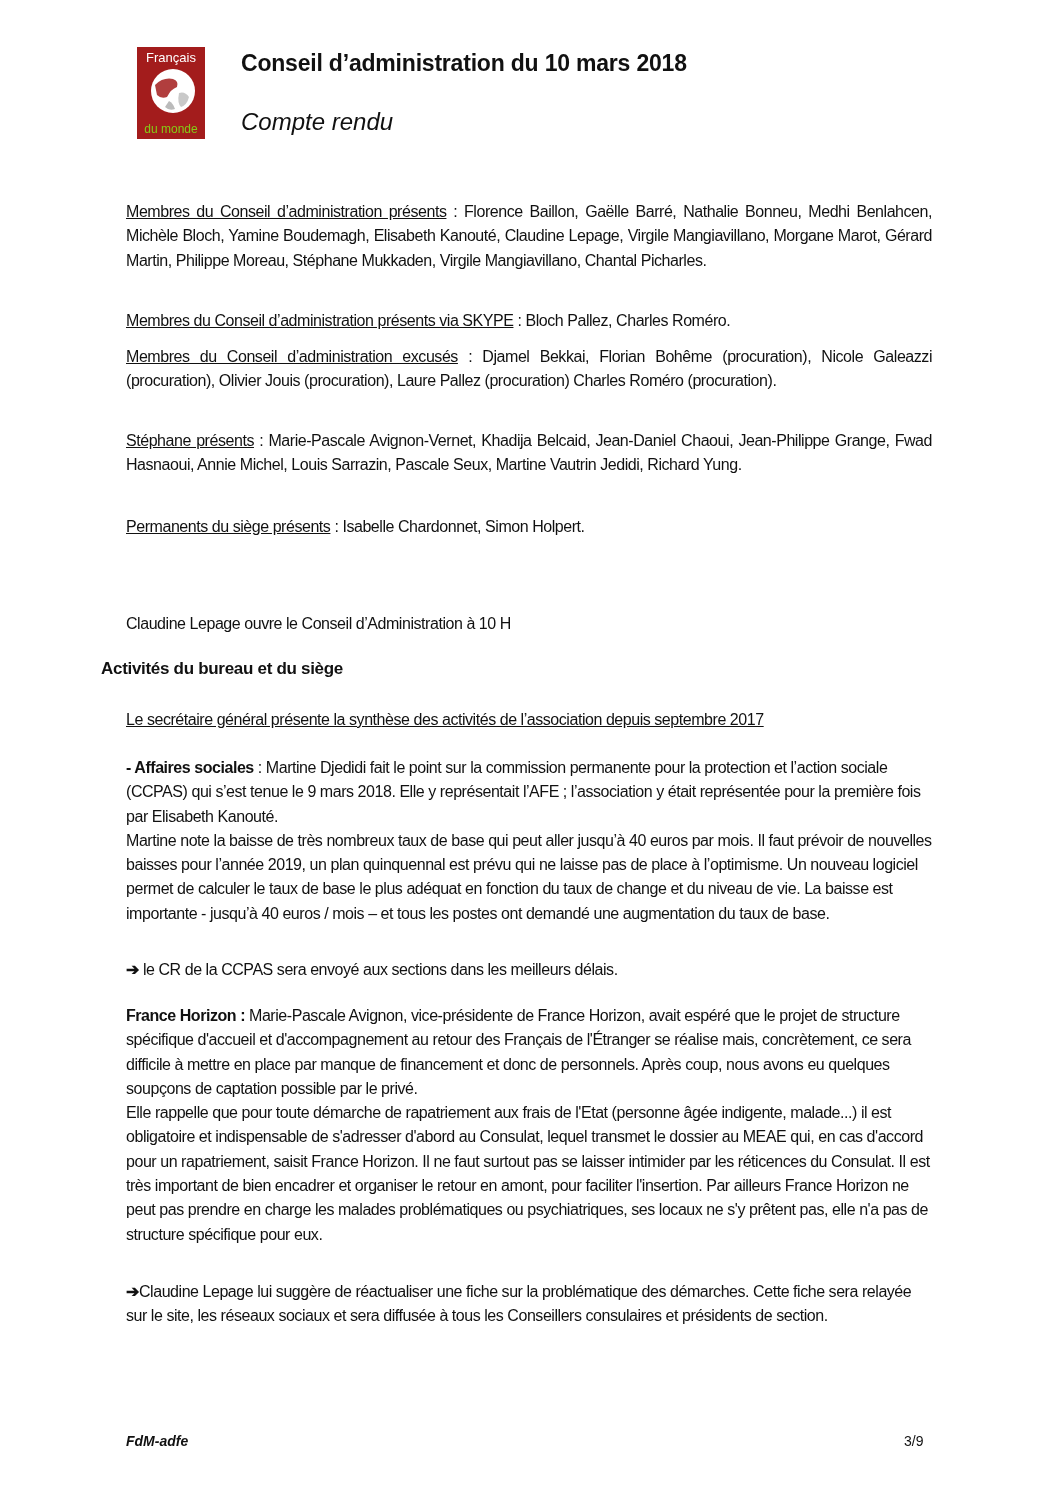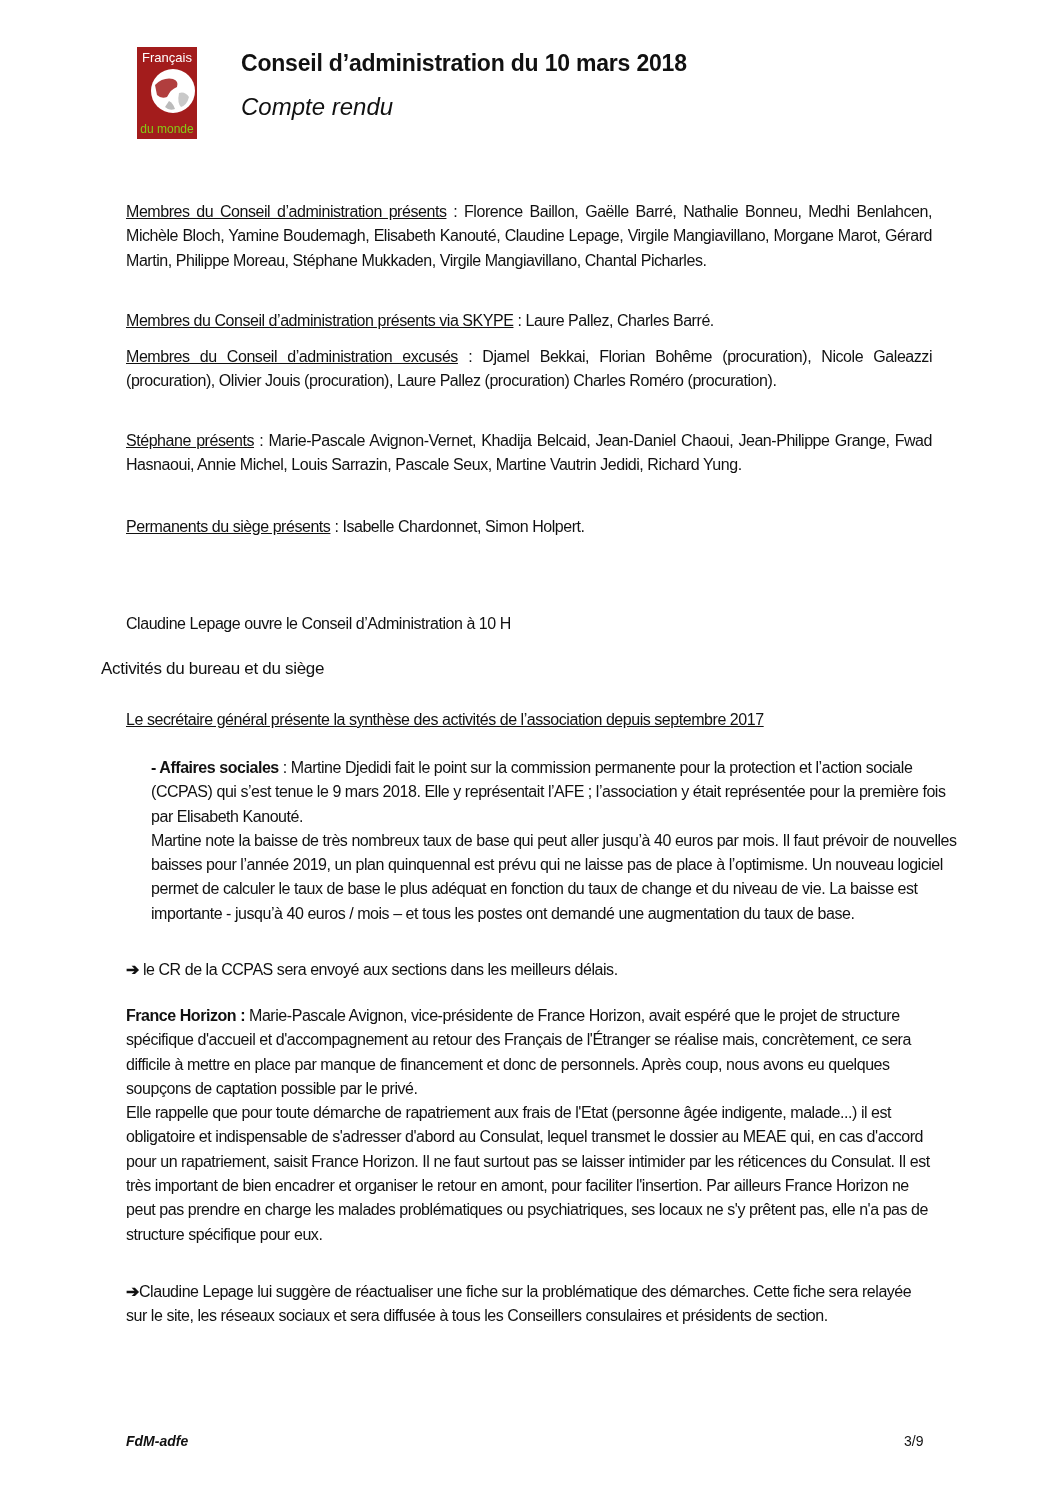--- a/index.html
+++ b/index.html
@@ -1,34 +1,34 @@
 <!DOCTYPE html>
 <html><head>
 <meta charset="utf-8">
 <style>
   html, body { margin: 0; padding: 0; background: #ffffff; }
   body { width: 1058px; height: 1497px; position: relative; overflow: hidden;
          font-family: "Liberation Sans Narrow", "Liberation Sans", sans-serif; color: #111; }
-  .logo { position: absolute; left: 137px; top: 47px; width: 60px; height: 92px;
+  .logo { position: absolute; left: 137px; top: 47px; width: 68px; height: 92px;
           background: #a31c1c; overflow: hidden; }
   .logo .t1 { position: absolute; top: 3px; left: 0; width: 100%; text-align: center;
               color: #fff; font-size: 13px; font-family: "Liberation Sans", sans-serif; }
   .logo .t2 { position: absolute; bottom: 3px; left: 0; width: 100%; text-align: center;
               color: #84cc16; font-size: 12px; font-family: "Liberation Sans", sans-serif; }
   .logo svg { position: absolute; left: 12px; top: 20px; }
   .title { position: absolute; left: 241px; top: 50px; font-size: 23px; font-weight: bold;
            font-family: "Liberation Sans", sans-serif; letter-spacing: -0.2px; }
-  .subtitle { position: absolute; left: 241px; top: 93px; font-size: 24px; font-style: italic;
+  .subtitle { position: absolute; left: 241px; top: 108px; font-size: 24px; font-style: italic;
               font-family: "Liberation Sans", sans-serif; }
   .p { position: absolute; left: 126px; width: 806px; font-size: 16px; line-height: 24.3px;
        font-family: "Liberation Sans", sans-serif; letter-spacing: -0.45px; }
   .just { text-align: justify; }
   .u { text-decoration: underline; }
   .b { font-weight: bold; }
-  .h2 { position: absolute; left: 101px; top: 659px; font-size: 17px; font-weight: normal;
+  .h2 { position: absolute; left: 101px; top: 659px; font-size: 17px; font-weight: bold;
         font-family: "Liberation Sans", sans-serif; letter-spacing: -0.3px; }
   .footer-left { position: absolute; left: 126px; top: 1433px; font-size: 14px; font-style: italic;
                  font-family: "Liberation Sans", sans-serif; font-weight: bold; }
   .footer-right { position: absolute; left: 904px; top: 1433px; font-size: 14px;
                   font-family: "Liberation Sans", sans-serif; }
   .arrow { font-weight: bold; }
 </style>
 </head>
 <body>
 
@@ -44,42 +44,42 @@
 </div>
 
 <div class="title">Conseil d’administration du 10 mars 2018</div>
 <div class="subtitle">Compte rendu</div>
 
 <div class="p just" style="top:200px;">
   <span class="u">Membres du Conseil d’administration présents</span><span> : Florence Baillon, Gaëlle Barré, Nathalie Bonneu, Medhi Benlahcen, Michèle Bloch, Yamine Boudemagh, Elisabeth Kanouté, Claudine Lepage, Virgile Mangiavillano, Morgane Marot, Gérard Martin, Philippe Moreau, Stéphane Mukkaden, Virgile Mangiavillano, Chantal Picharles.</span>
 </div>
 
 <div class="p just" style="top:309px;">
-  <span class="u">Membres du Conseil d’administration présents via SKYPE</span><span> : Laure Pallez, Charles Barré.</span>
+  <span class="u">Membres du Conseil d’administration présents via SKYPE</span><span> : Bloch Pallez, Charles Roméro.</span>
 </div>
 
 <div class="p just" style="top:345px;">
   <span class="u">Membres du Conseil d’administration excusés</span><span> : Djamel Bekkai, Florian Bohême (procuration), Nicole Galeazzi (procuration), Olivier Jouis (procuration), Laure Pallez (procuration) Charles Roméro (procuration).</span>
 </div>
 
 <div class="p just" style="top:429px;">
   <span class="u">Stéphane présents</span><span> : Marie-Pascale Avignon-Vernet, Khadija Belcaid, Jean-Daniel Chaoui, Jean-Philippe Grange, Fwad Hasnaoui, Annie Michel, Louis Sarrazin, Pascale Seux, Martine Vautrin Jedidi, Richard Yung.</span>
 </div>
 
 <div class="p" style="top:515px;">
   <span class="u">Permanents du siège présents</span><span> : Isabelle Chardonnet, Simon Holpert.</span>
 </div>
 
 <div class="p" style="top:612px;">Claudine Lepage ouvre le Conseil d’Administration à 10 H</div>
 
 <div class="h2">Activités du bureau et du siège</div>
 
 <div class="p u" style="top:708px;">Le secrétaire général présente la synthèse des activités de l’association depuis septembre 2017</div>
 
-<div class="p" style="top:756px;margin-left:25px;">
+<div class="p" style="top:756px;">
   <span class="b">- Affaires sociales</span><span> : Martine Djedidi fait le point sur la commission permanente pour la protection et l’action sociale (CCPAS) qui s’est tenue le 9 mars 2018. Elle y représentait l’AFE ; l’association y était représentée pour la première fois par Elisabeth Kanouté.</span><br>
   <span>Martine note la baisse de très nombreux taux de base qui peut aller jusqu’à 40 euros par mois. Il faut prévoir de nouvelles baisses pour l’année 2019, un plan quinquennal est prévu qui ne laisse pas de place à l’optimisme. Un nouveau logiciel permet de calculer le taux de base le plus adéquat en fonction du taux de change et du niveau de vie. La baisse est importante - jusqu’à 40 euros / mois – et tous les postes ont demandé une augmentation du taux de base.</span>
 </div>
 
 <div class="p" style="top:958px;">
   <span class="arrow">➔</span><span> le CR de la CCPAS sera envoyé aux sections dans les meilleurs délais.</span>
 </div>
 
 <div class="p" style="top:1004px;">
   <span class="b">France Horizon :</span><span> Marie-Pascale Avignon, vice-présidente de France Horizon, avait espéré que le projet de structure spécifique d'accueil et d'accompagnement au retour des Français de l'Étranger se réalise mais, concrètement, ce sera difficile à mettre en place par manque de financement et donc de personnels. Après coup, nous avons eu quelques soupçons de captation possible par le privé.</span><br>

